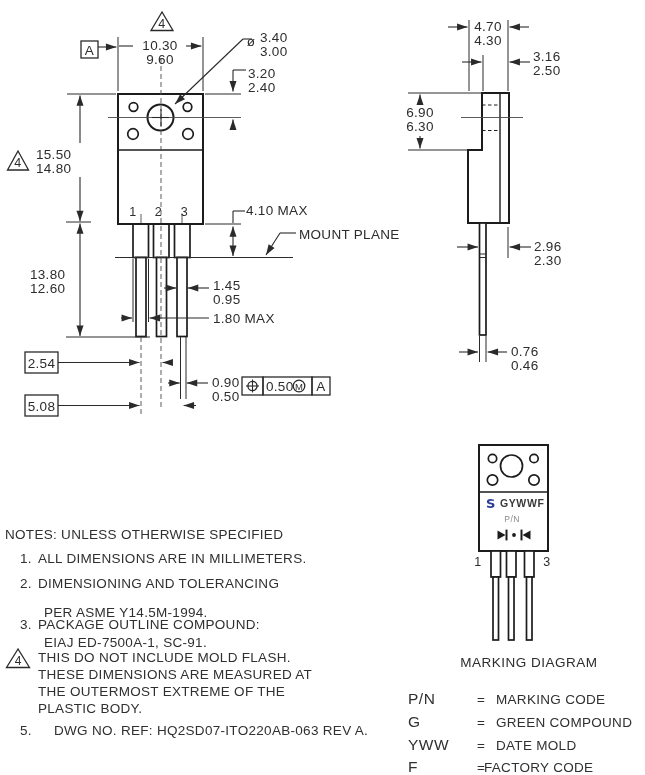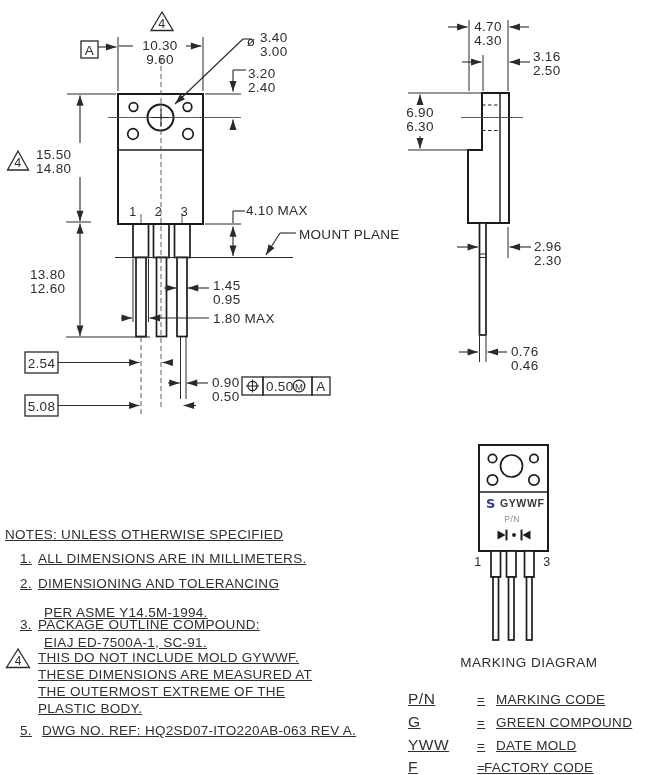--- a/index.html
+++ b/index.html
@@ -16,21 +16,21 @@
   .cl   { fill:none; stroke:#4a4a4a; stroke-width:0.9; }
   .dsh  { stroke-dasharray:5 3; }
   .hid  { fill:none; stroke:#1c1c1c; stroke-width:1.1; stroke-dasharray:3.5 2.5; }
   .box  { fill:none; stroke:#2a2a2a; stroke-width:1.3; }
   .dimtxt { font-family:"Liberation Sans",sans-serif; font-size:13.5px; fill:#2d2d2d; letter-spacing:0.3px; }
   .small  { font-size:12.5px; }
   .mid  { text-anchor:middle; }
   .blk  { fill:#1c1c1c; stroke:none; }
 
   
-  .txt { position:absolute; color:#303030; font-size:13.5px; letter-spacing:0.3px; white-space:nowrap;text-decoration:underline; }
+  .txt { position:absolute; color:#303030; font-size:13.5px; letter-spacing:0.3px; white-space:nowrap; }
   .legend-key { font-size:15.5px; letter-spacing:0.5px; }
 </style>
 </head>
 <body>
 
 <div class="stage">
 
 <svg class="draw" width="645" height="775" viewBox="0 0 645 775">
   <defs>
     <marker id="ah" markerWidth="11" markerHeight="8" refX="10" refY="4" orient="auto">
@@ -281,27 +281,27 @@
     <div class="txt" style="left:44px;top:605px">PER ASME Y14.5M-1994.</div>
 
     <div class="txt" style="left:20px;top:617px">3.</div>
     <div class="txt" style="left:38px;top:617px">PACKAGE OUTLINE COMPOUND:</div>
     <div class="txt" style="left:44px;top:635px">EIAJ ED-7500A-1, SC-91.</div>
 
     <svg style="position:absolute;left:4px;top:647px" width="28" height="23">
       <polygon points="14,2 2.5,20.5 25.5,20.5" fill="none" stroke="#2a2a2a" stroke-width="1.3"></polygon>
       <text x="14" y="18" text-anchor="middle" style="font-family:'Liberation Sans',sans-serif;font-size:12px;fill:#2d2d2d">4</text>
     </svg>
-    <div class="txt" style="left:38px;top:650px">THIS DO NOT INCLUDE MOLD GYWWF.</div>
+    <div class="txt" style="left:38px;top:650px">THIS DO NOT INCLUDE MOLD FLASH.</div>
     <div class="txt" style="left:38px;top:667px">THESE DIMENSIONS ARE MEASURED AT</div>
     <div class="txt" style="left:38px;top:684px">THE OUTERMOST EXTREME OF THE</div>
     <div class="txt" style="left:38px;top:701px">PLASTIC BODY.</div>
 
     <div class="txt" style="left:20px;top:723px">5.</div>
-    <div class="txt" style="left:42px;top:723px">DWG NO. REF: HQ2SD07-ITO220AB-063 REV A.</div>
+    <div class="txt" style="left:54px;top:723px">DWG NO. REF: HQ2SD07-ITO220AB-063 REV A.</div>
   </div>
 
   <div>
     <div class="txt legend-key" style="left:408px;top:690px">P/N</div>
     <div class="txt" style="left:477px;top:692px">=</div>
     <div class="txt" style="left:496px;top:692px">MARKING CODE</div>
 
     <div class="txt legend-key" style="left:408px;top:713px">G</div>
     <div class="txt" style="left:477px;top:715px">=</div>
     <div class="txt" style="left:496px;top:715px">GREEN COMPOUND</div>

